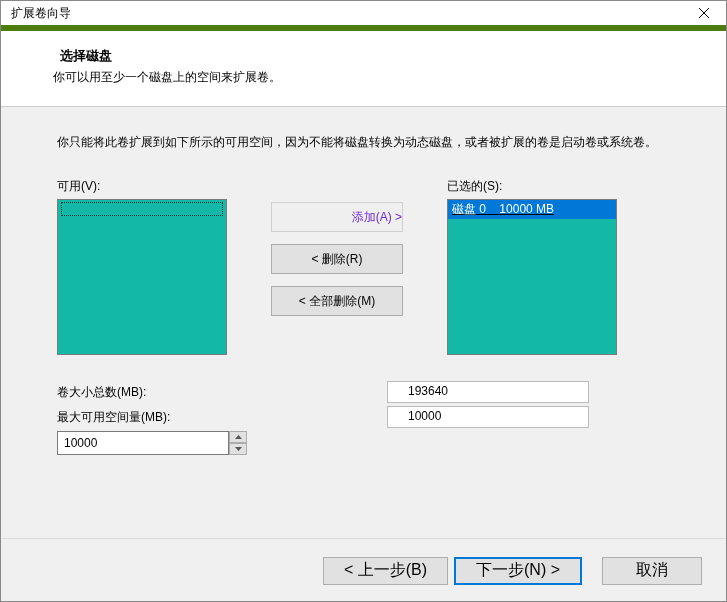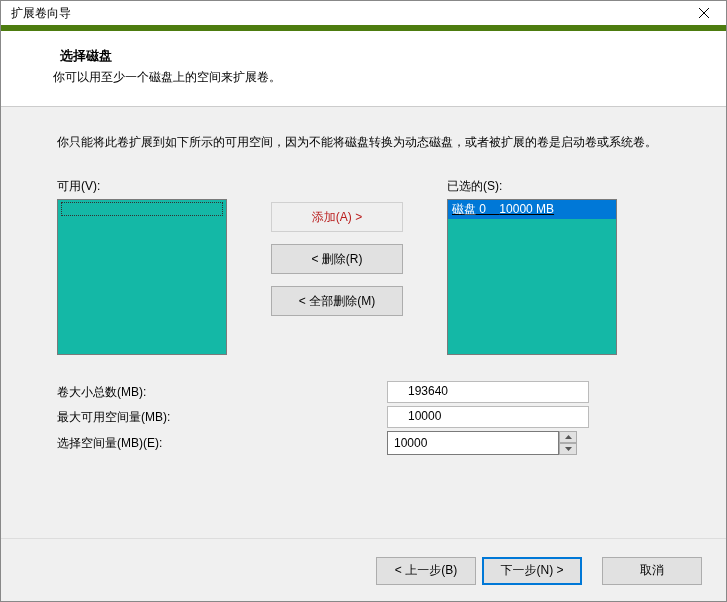--- a/index.html
+++ b/index.html
@@ -13,31 +13,31 @@
     .description { font-size: 12px; line-height: 1.6; margin-bottom: 26px; }
     .lists-row { display: flex; align-items: flex-start; gap: 0; margin-bottom: 26px; }
     .list-col { display: flex; flex-direction: column; }
     .list-label { font-size: 12px; margin-bottom: 4px; }
     .listbox { width: 170px; height: 156px; background: #14b8a6; border: 1px solid #7a7a7a; overflow: auto; text-decoration: underline; }
     .listbox-item { padding: 1px 4px; font-size: 12px; white-space: nowrap; }
     .listbox-item.selected-row { position: relative; margin: 2px 3px; border: 1px dotted #333; height: 14px; }
     .listbox-item.selected { background: #0078d7; color: #fff; }
     .buttons-col { display: flex; flex-direction: column; gap: 12px; padding: 24px 44px 0 44px; }
     .mid-btn { width: 132px; height: 30px; background: #e1e1e1; border: 1px solid #adadad; font-size: 12px; cursor: pointer; font-family: inherit; }
-    .mid-btn:disabled { color: #b91c1c; background: #efefef; border-color: #d0d0d0; cursor: default; }
+    .mid-btn:disabled { color: #6d28d9; background: #efefef; border-color: #d0d0d0; cursor: default; text-align: right; }
     .fields { display: flex; flex-direction: column; gap: 3px; }
     .field-row { display: flex; align-items: center; }
     .field-label { width: 330px; font-size: 12px; }
     .field-value-ro { width: 202px; height: 22px; background: #fff; border: 1px solid #bbb; padding: 2px 20px; font-size: 12px; }
     .spinner-wrap { display: flex; width: 190px; }
     .spinner-input { flex: 1; height: 24px; border: 1px solid #7a7a7a; background: #fff; padding: 2px 6px; font-size: 12px; font-family: inherit; }
     .spinner-btns { display: flex; flex-direction: column; width: 18px; }
     .spin-btn { flex: 1; border: 1px solid #acacac; background: #e1e1e1; font-size: 6px; line-height: 1; cursor: pointer; display: flex; align-items: center; justify-content: center; }
     .footer { height: 64px; background: #f0f0f0; display: flex; align-items: center; justify-content: flex-end; padding: 0 24px; gap: 6px; border-top: 1px solid #ddd; }
-    .nav-btn { min-width: 100px; height: 28px; background: #e1e1e1; border: 1px solid #adadad; font-size: 12px; cursor: pointer; font-family: inherit; padding: 0 14px; }
+    .nav-btn { min-width: 100px; height: 28px; background: #e1e1e1; border: 1px solid #adadad; font-size: 16px; cursor: pointer; font-family: inherit; padding: 0 20px; }
     .nav-btn.primary { border: 2px solid #0078d7; background: #e1e1e1; }
     .cancel-btn { margin-left: 14px; }
   </style>
 </head>
 <body>
 
 <div class="titlebar">
   <span>扩展卷向导</span>
   <div class="close-btn">
     <svg width="10" height="10" viewBox="0 0 10 10">
@@ -81,21 +81,20 @@
   <div class="fields">
     <div class="field-row">
       <div class="field-label">卷大小总数(MB):</div>
       <div class="field-value-ro">193640</div>
     </div>
     <div class="field-row">
       <div class="field-label">最大可用空间量(MB):</div>
       <div class="field-value-ro">10000</div>
     </div>
     <div class="field-row">
-      <div class="field-label">选择空间量(MB)(E):</div>
       <div class="spinner-wrap">
         <input class="spinner-input" value="10000" style="">
         <div class="spinner-btns">
           <div class="spin-btn">
             <svg width="7" height="4" viewBox="0 0 7 4">
                 <path d="M0 4 L3.5 0 L7 4 Z" fill="#555"></path>
               </svg>
           </div>
           <div class="spin-btn">
             <svg width="7" height="4" viewBox="0 0 7 4">

